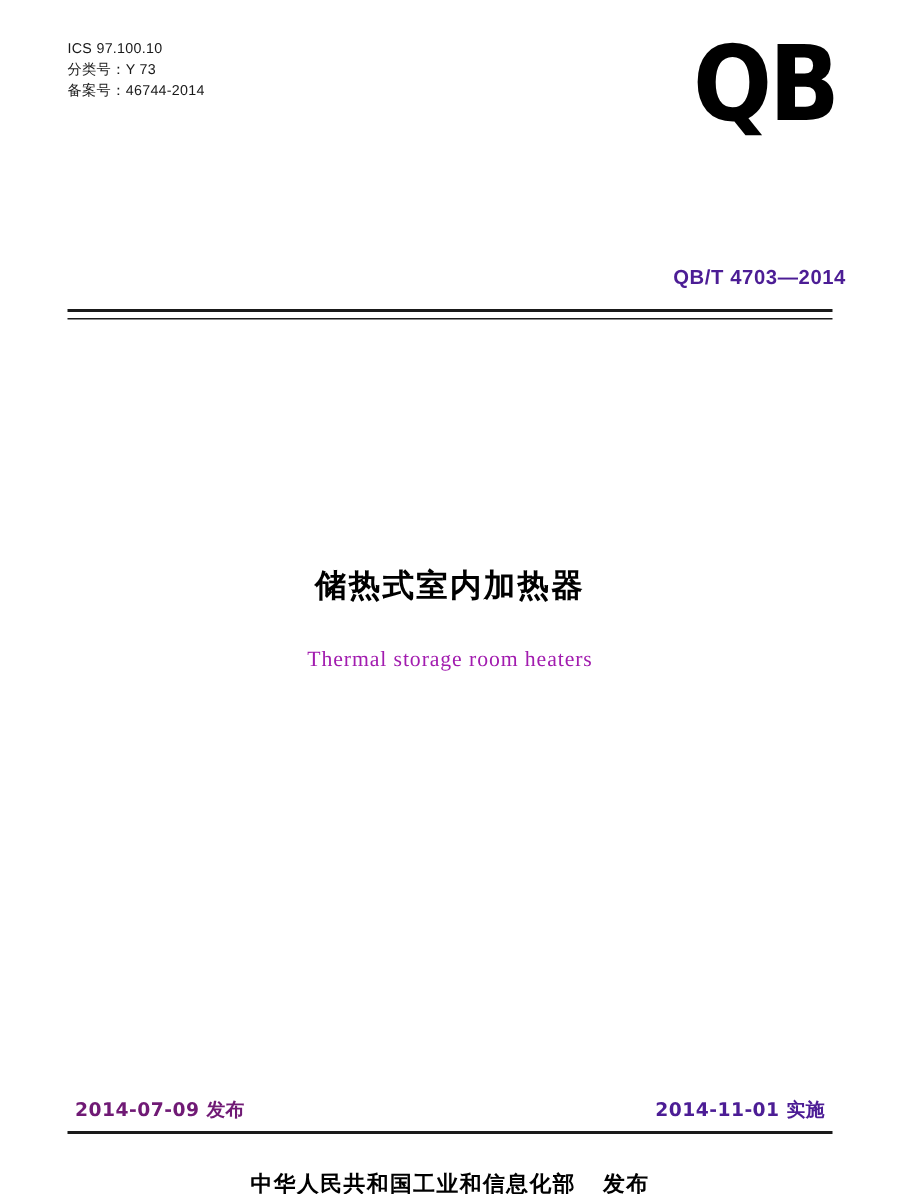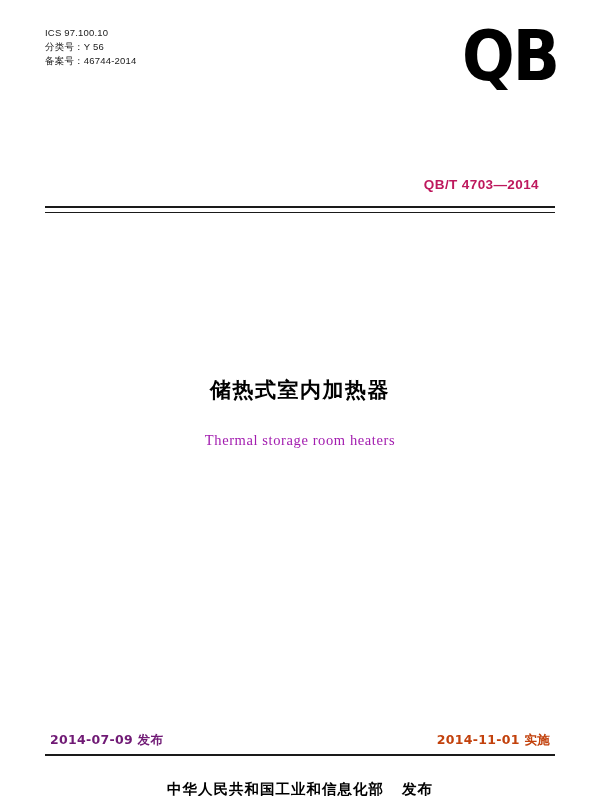--- a/index.html
+++ b/index.html
@@ -63,27 +63,27 @@
     font-family: "DejaVu Sans", sans-serif;
     font-weight: bold;
     font-size: 29px;
     letter-spacing: 2px;
     color: #000000;
   }
 
   
   .std-number {
     position: absolute;
-    right: 61px;
+    right: 36px;
     top: 163px;
     font-family: "Liberation Sans", sans-serif;
     font-weight: bold;
     font-size: 13.5px;
     letter-spacing: 0.4px;
-    color: #be185d;
+    color: #4c1d95;
   }
 
   
   .rule {
     position: absolute;
     left: 45px;
     width: 510px;
     background: #1a1a1a;
   }
   .rule-top { top: 192px; height: 2px; }
@@ -135,21 +135,21 @@
     color: #701a75;
   }
   .date-effective {
     position: absolute;
     right: 50px;
     top: 718px;
     font-family: "DejaVu Sans", sans-serif;
     font-weight: bold;
     font-size: 12.5px;
     letter-spacing: 0.3px;
-    color: #c2410c;
+    color: #4c1d95;
   }
 
   
   .publisher {
     position: absolute;
     left: 0;
     top: 766px;
     width: 600px;
     text-align: center;
     font-family: "DejaVu Sans", sans-serif;
@@ -160,21 +160,21 @@
   }
   .publisher .gap { display: inline-block; width: 18px; }
 </style>
 </head>
 <body>
 
 <div class="page">
 
   <div class="meta">
     <div>ICS 97.100.10</div>
-    <div>分类号：Y 56</div>
+    <div>分类号：Y 73</div>
     <div>备案号：46744-2014</div>
   </div>
 
   <div class="qb-logo">QB</div>
 
 
   <div class="std-number">QB/T 4703—2014</div>
 
   <div class="rule rule-top"></div>
   <div class="rule rule-bottom"></div>

